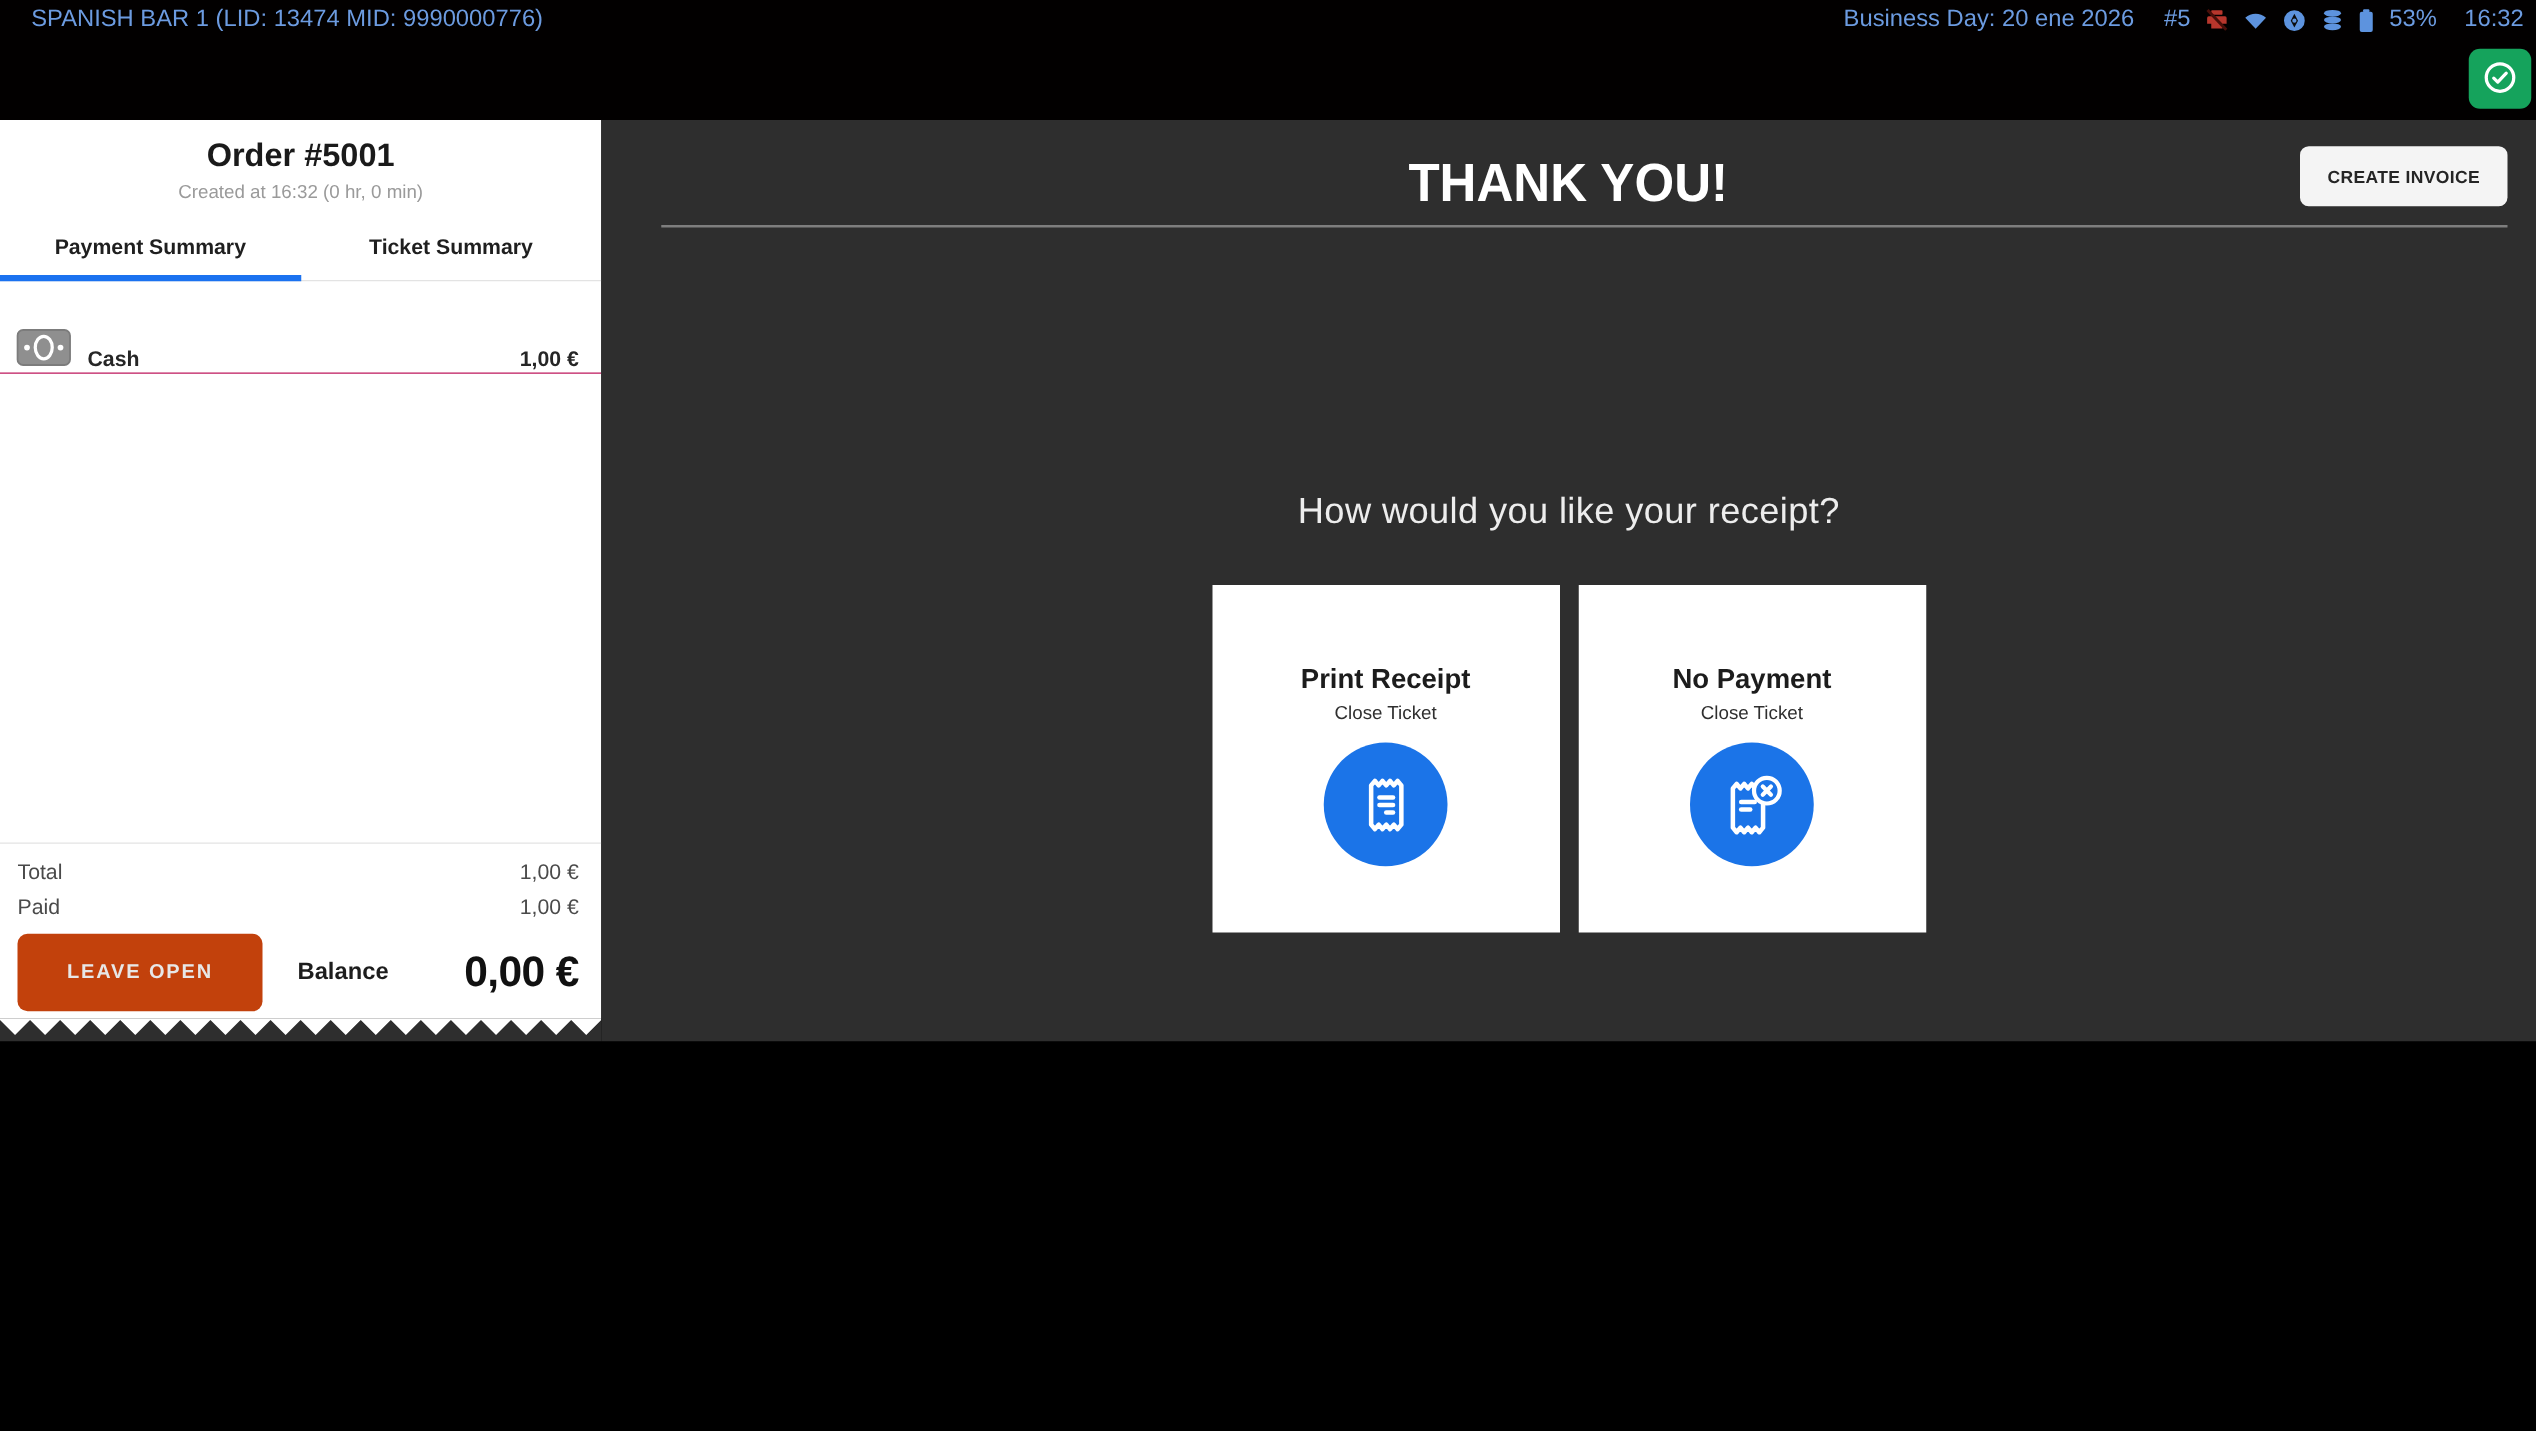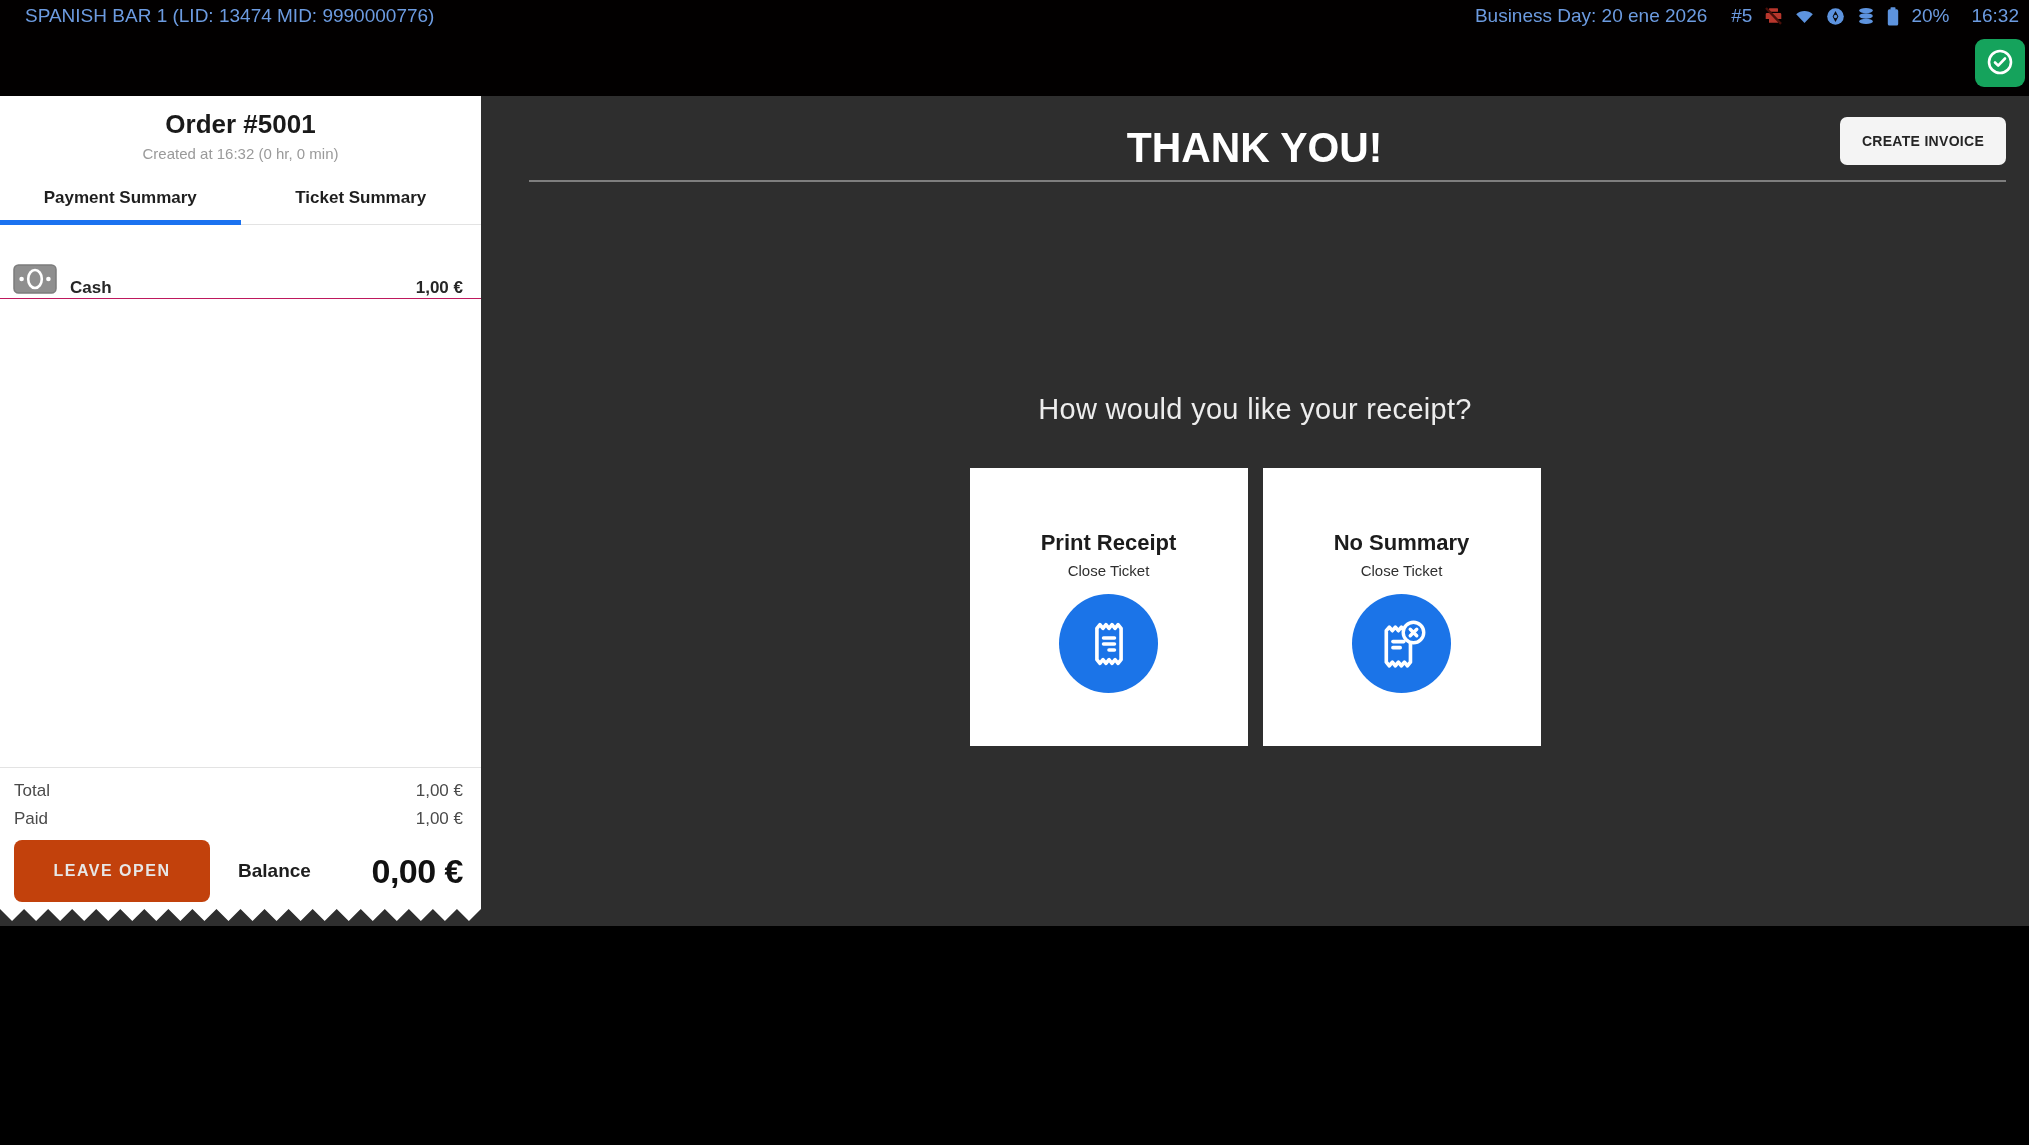--- a/index.html
+++ b/index.html
@@ -30,21 +30,21 @@
   .app-header { height: 64px; background: #020000; position: relative; }
   .confirm-button {
     position: absolute; top: 7px; right: 4px;
     width: 50px; height: 48px;
     background: #15A35C; border: none; border-radius: 9px;
     display: flex; align-items: center; justify-content: center;
     cursor: pointer;
   }
 
   
-  .content { display: flex; height: 830px; }
+  .content { display: flex; height: 737px; }
 
   
   .order-panel {
     width: 481px; flex: none;
     background: #2e2e2e;
     display: flex; flex-direction: column;
   }
   .panel-body {
     background: #fff; flex: 1; min-height: 0;
     display: flex; flex-direction: column;
@@ -165,21 +165,21 @@
         <ellipse cx="9" cy="9" rx="6.8" ry="2.7"></ellipse>
         <ellipse cx="9" cy="14.4" rx="6.8" ry="2.7"></ellipse>
       </svg>
     </span>
     <span class="sb-icon">
       <svg width="12" height="19" viewBox="0 0 12 19" fill="#5D93DE">
         <rect x="3.5" y="0.3" width="5" height="2.6" rx="0.8"></rect>
         <rect x="0.8" y="2.3" width="10.4" height="16.2" rx="1.6"></rect>
       </svg>
     </span>
-    <span>20%</span>
+    <span>53%</span>
     <span class="sb-time">16:32</span>
   </div>
 </div>
 
 <div class="app-header">
   <button class="confirm-button">
     <span>
       <svg width="30" height="30" viewBox="0 0 30 30">
         <circle cx="15" cy="15" r="11" fill="none" stroke="#fff" stroke-width="2.6"></circle>
         <path d="M10 15.5 l3.2 3.2 L20 11.5" fill="none" stroke="#fff" stroke-width="2.6" stroke-linecap="round" stroke-linejoin="round"></path>
@@ -259,21 +259,21 @@
               <path d="M14 11 l2.5 -3 l2.5 3 l2.5 -3 l2.5 3 l2.5 -3 l2.5 3 l2.5 -3 l2.5 3 V37 l-2.5 3 l-2.5 -3 l-2.5 3 l-2.5 -3 l-2.5 3 l-2.5 -3 l-2.5 3 l-2.5 -3 Z"></path>
               <path d="M19.5 19 h9"></path>
               <path d="M19.5 24 h9"></path>
               <path d="M24 29 h4.5"></path>
             </g>
           </svg>
         </div>
       </div>
 
       <div class="receipt-card">
-        <div class="card-title">No Summary</div>
+        <div class="card-title">No Payment</div>
         <div class="card-subtitle">Close Ticket</div>
         <div class="card-icon-circle">
           <svg width="58" height="58" viewBox="0 0 48 48">
             <g fill="none" stroke="#fff" stroke-width="3" stroke-linejoin="round" stroke-linecap="round" transform="translate(-3,2)">
               <path d="M14 11 l2.5 -3 l2.5 3 l2.5 -3 l2.5 3 l2.5 -3 l2.5 3 l2.5 -3 l2.5 3 V37 l-2.5 3 l-2.5 -3 l-2.5 3 l-2.5 -3 l-2.5 3 l-2.5 -3 l-2.5 3 l-2.5 -3 Z"></path>
               <path d="M19.5 20 h9"></path>
               <path d="M19.5 25 h6"></path>
             </g>
             <circle cx="33.5" cy="14.5" r="8.5" fill="#1B74E8" stroke="#fff" stroke-width="2.8"></circle>
             <path d="M30.8 11.8 l5.4 5.4 M36.2 11.8 l-5.4 5.4" stroke="#fff" stroke-width="2.8" stroke-linecap="round" fill="none"></path>

